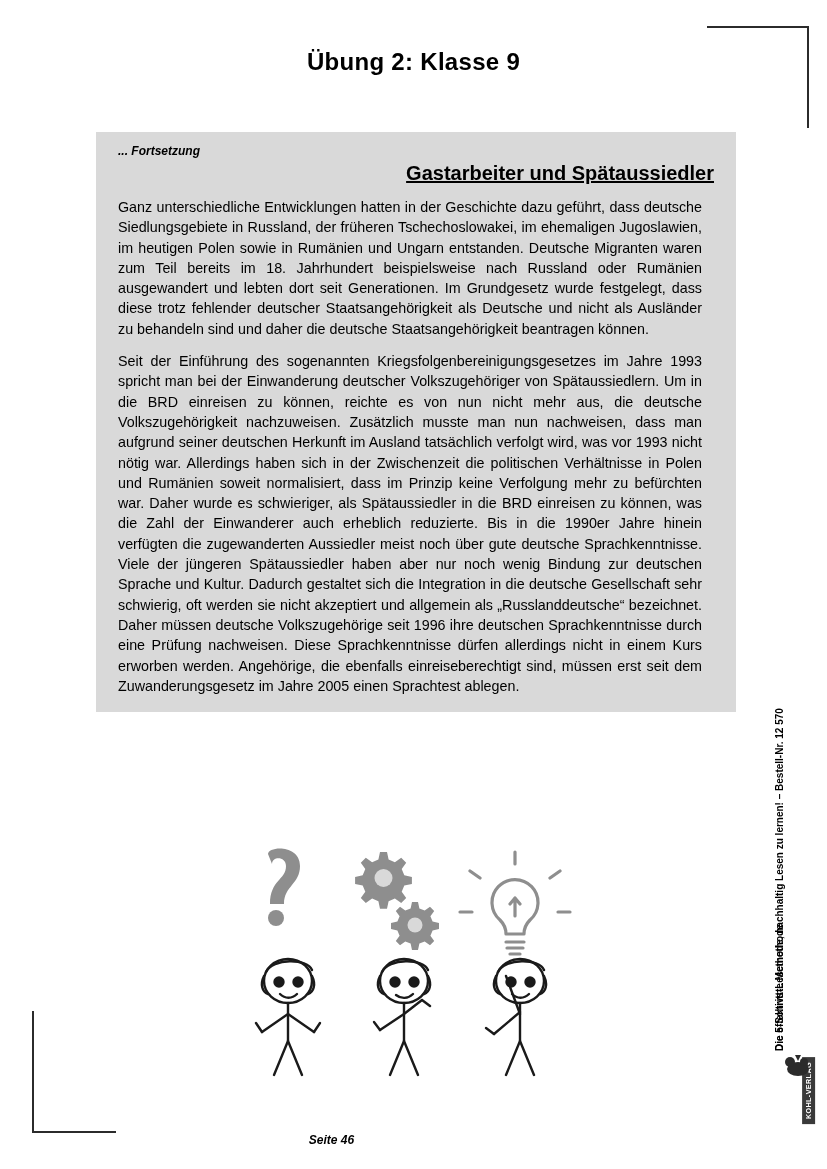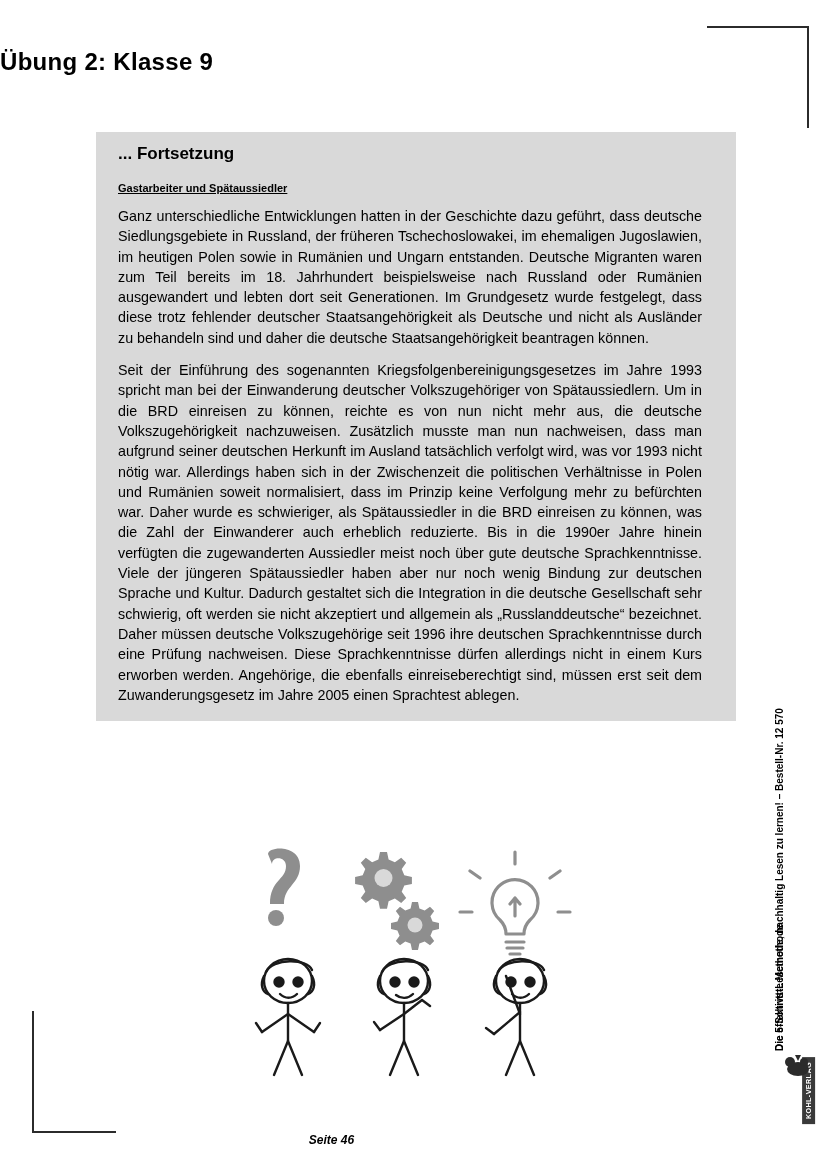--- a/index.html
+++ b/index.html
@@ -36,47 +36,48 @@
     height: 120px;
     border-width: 0 0 2px 2px;
   }
 
   
   .page-title {
     position: absolute;
     top: 48px;
     left: 0;
     width: 827px;
-    text-align: left;
+    text-align: center;
     font-size: 24px;
     font-weight: bold;
     letter-spacing: 0.3px;
   }
 
   
   .content-box {
     position: absolute;
     top: 132px;
     left: 96px;
     width: 640px;
     background: #d9d9d9;
     padding: 12px 22px 16px 22px;
     box-sizing: border-box;
   }
   .continuation {
-    font-size: 17px;
+    font-size: 12px;
+    font-style: italic;
     font-weight: bold;
     margin: 0 0 2px 0;
   }
   .box-heading {
-    text-align: left;
-    font-size: 11px;
+    text-align: right;
+    font-size: 20px;
     font-weight: bold;
     text-decoration: underline;
-    margin: 18px 0 12px 0;
+    margin: 4px 0 12px 0;
   }
   .para {
     font-size: 14.3px;
     line-height: 20.3px;
     text-align: justify;
     margin: 0 12px 12px 0;
     -webkit-hyphens: manual;
     hyphens: manual;
   }
   .para:last-of-type { margin-bottom: 0; }

